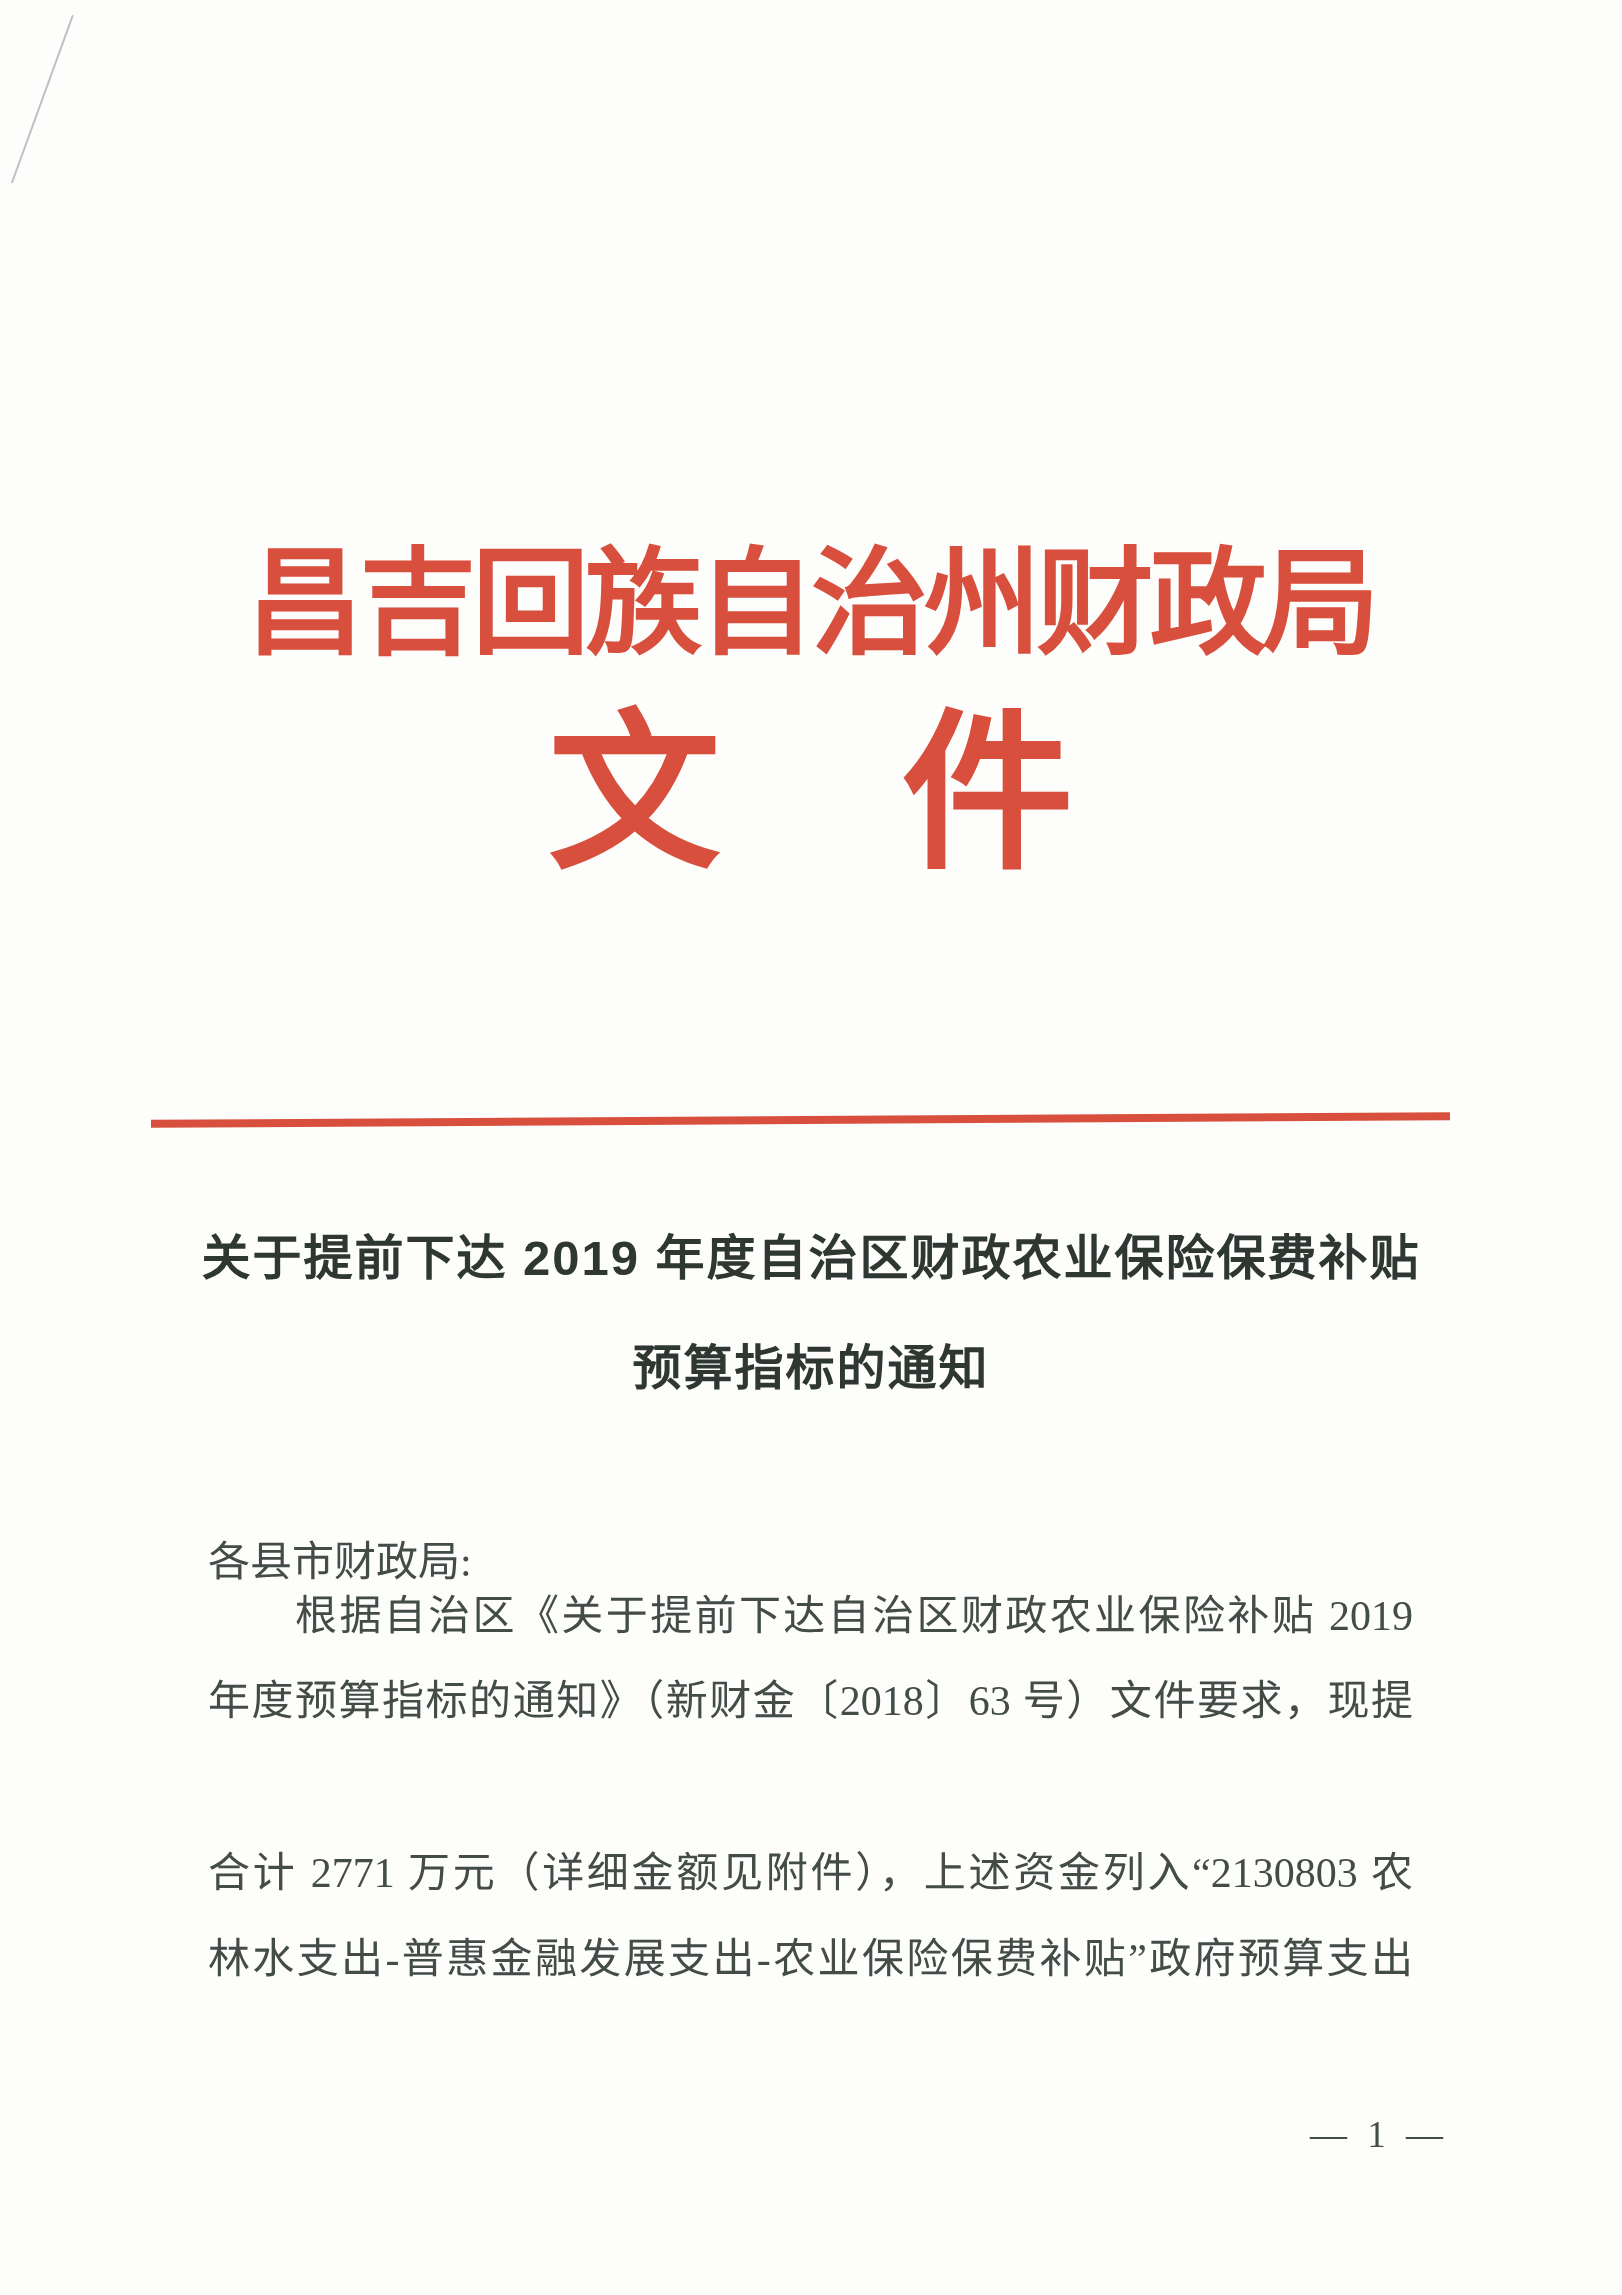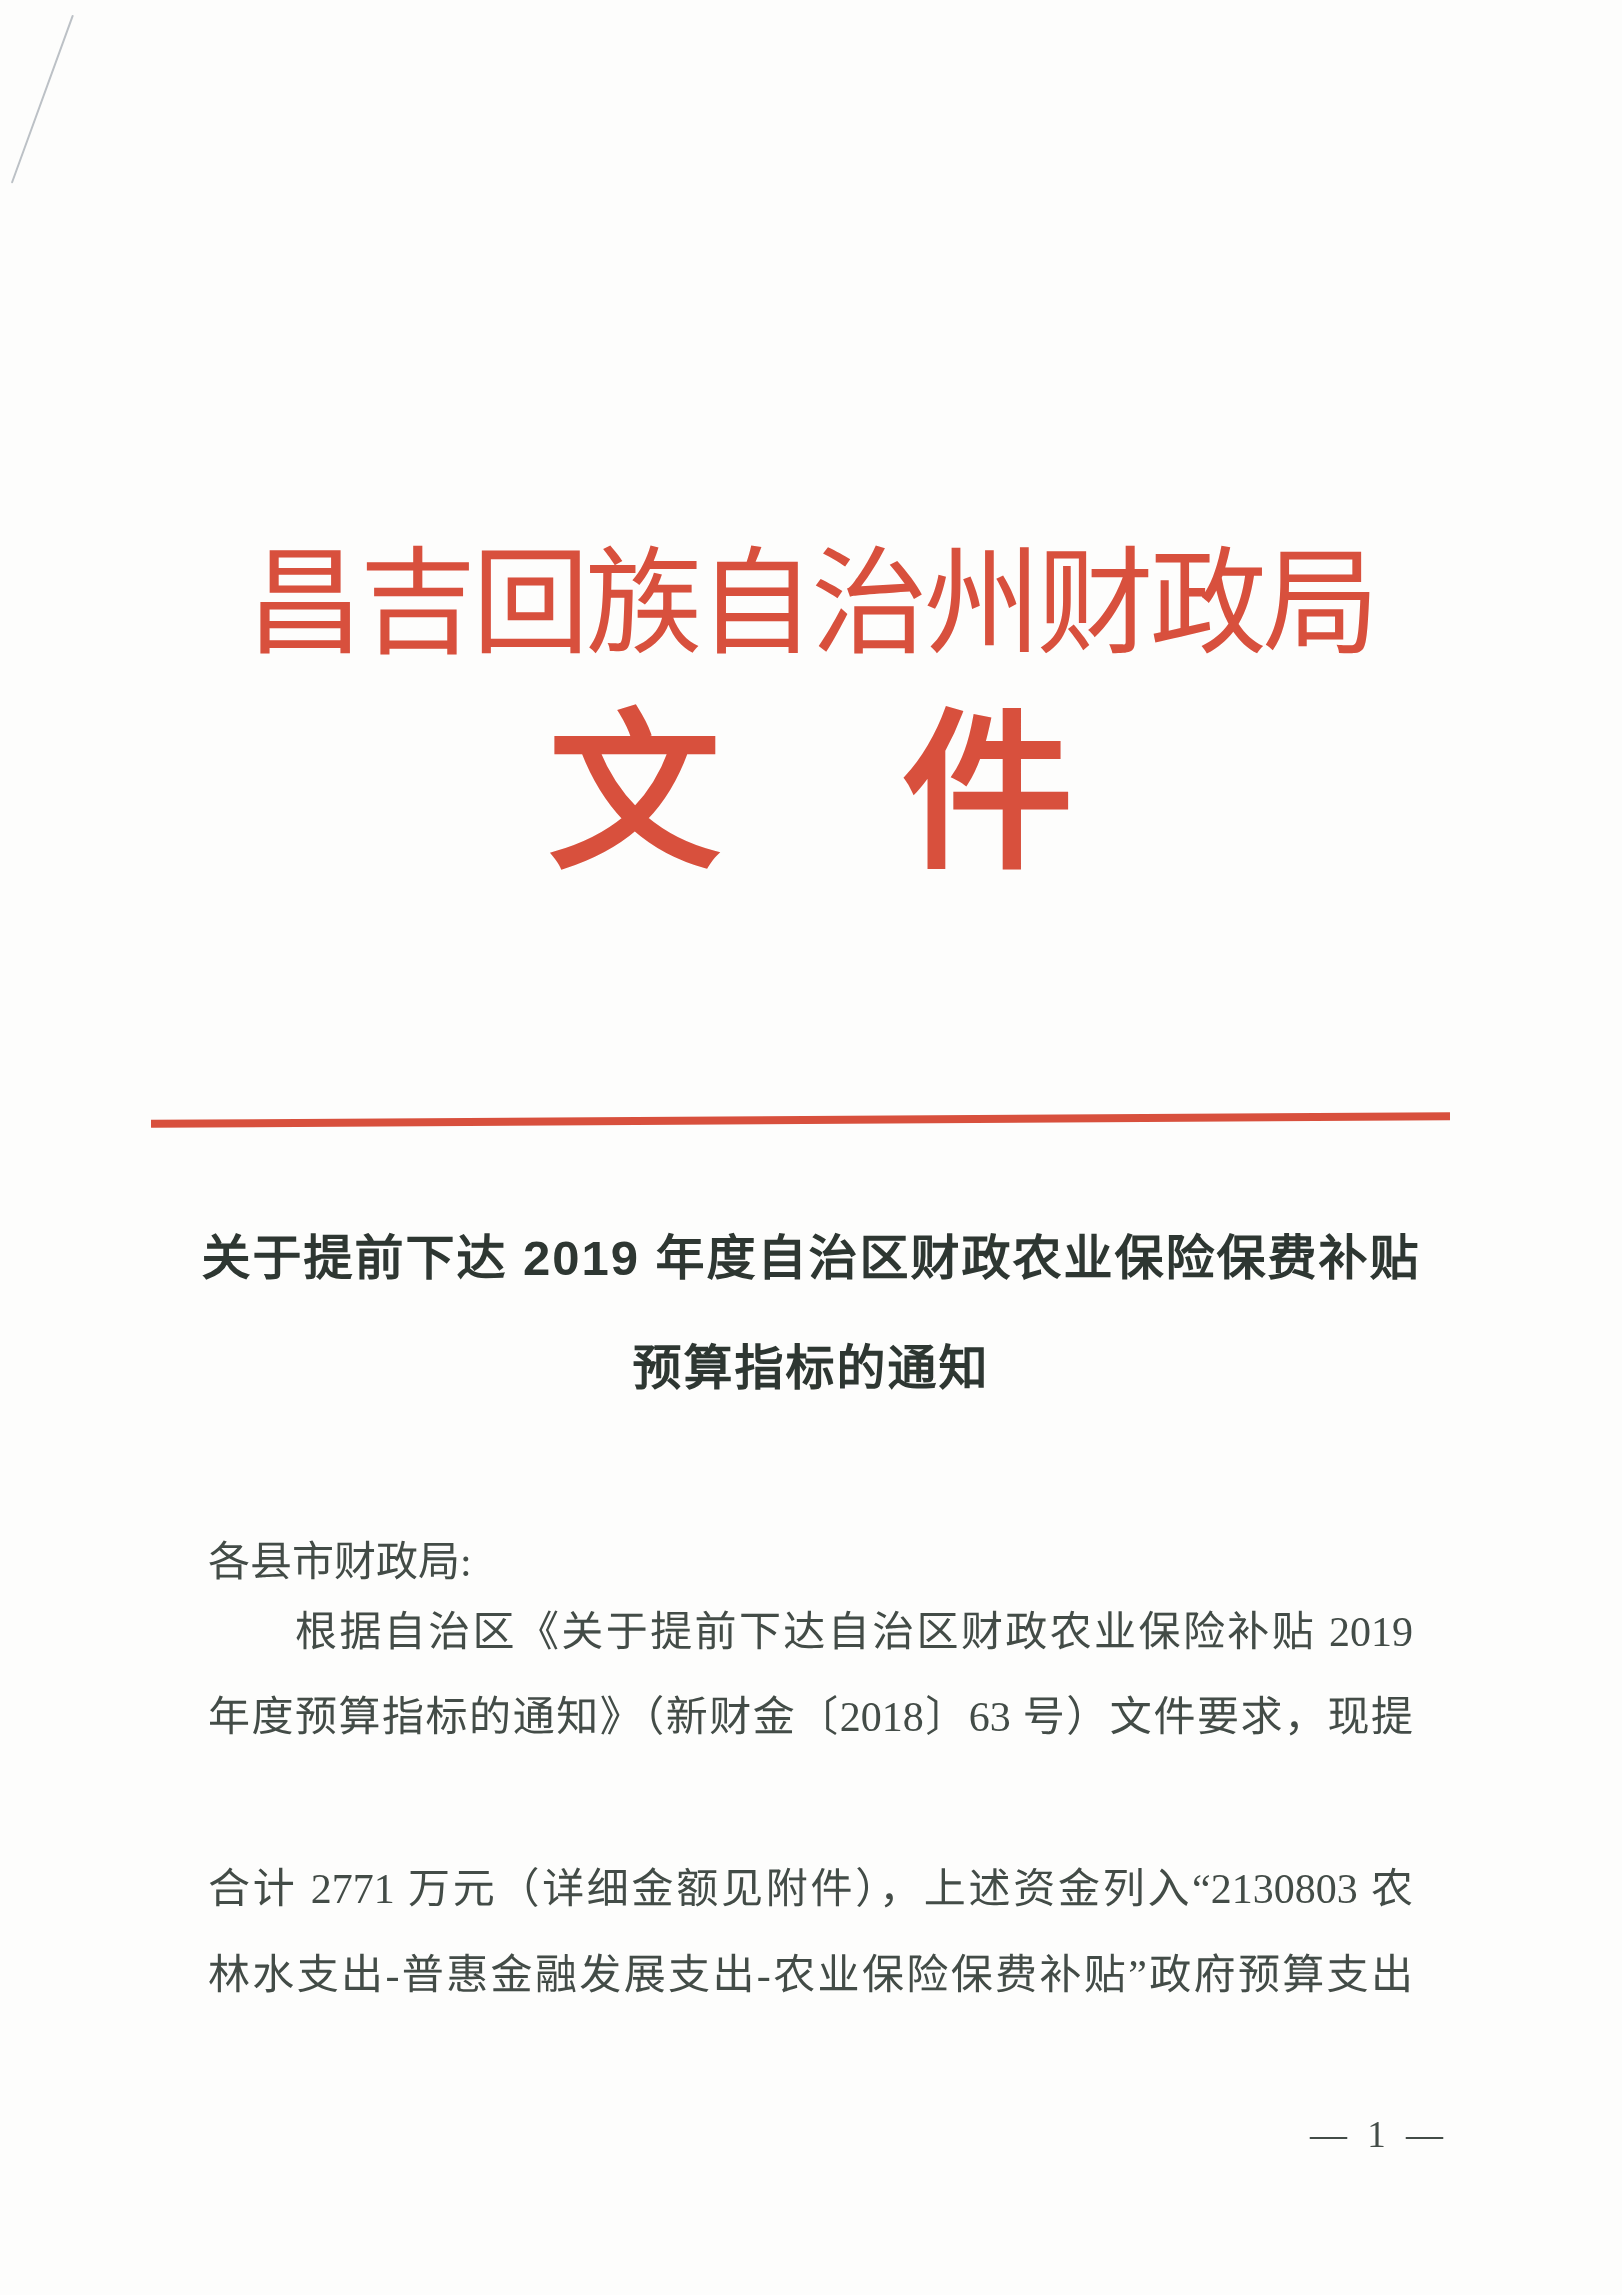--- a/index.html
+++ b/index.html
@@ -28,21 +28,21 @@
     transform-origin: top center;
   }
   
   .org-name {
     position: absolute;
     top: 538px;
     left: 0;
     width: 100%;
     text-align: center;
     font-size: 117px;
-    font-weight: 400;
+    font-weight: 700;
     letter-spacing: -4.1px;
     line-height: 1.15;
     color: var(--accent);
     white-space: nowrap;
   }
   
   .doc-type {
     position: absolute;
     top: 709px;
     left: 0;
@@ -104,21 +104,20 @@
     position: absolute;
     left: 208px;
     width: 1205px;
     font-size: 42px;
     line-height: 61px;
     color: var(--ink);
     text-align: justify;
     text-align-last: justify;
     text-justify: inter-character;
     white-space: nowrap;
-    margin-top: 16px;
   }
   .body-line.indent { text-indent: 87px; }
   .bl-0 { top: 1586px; }
   .bl-1 { top: 1671px; }
   .bl-2 { top: 1757px; }
   .bl-3 { top: 1843px; font-family: Liberation Serif, serif; }
   .bl-4 { top: 1929px; }
   .page-number {
     position: absolute;
     top: 2115px;

